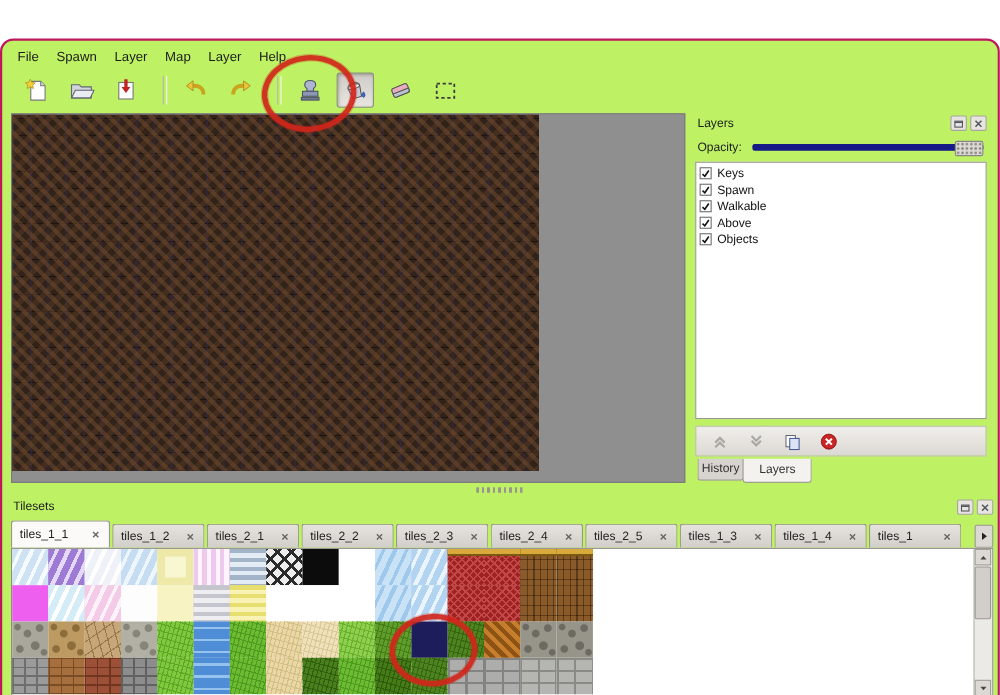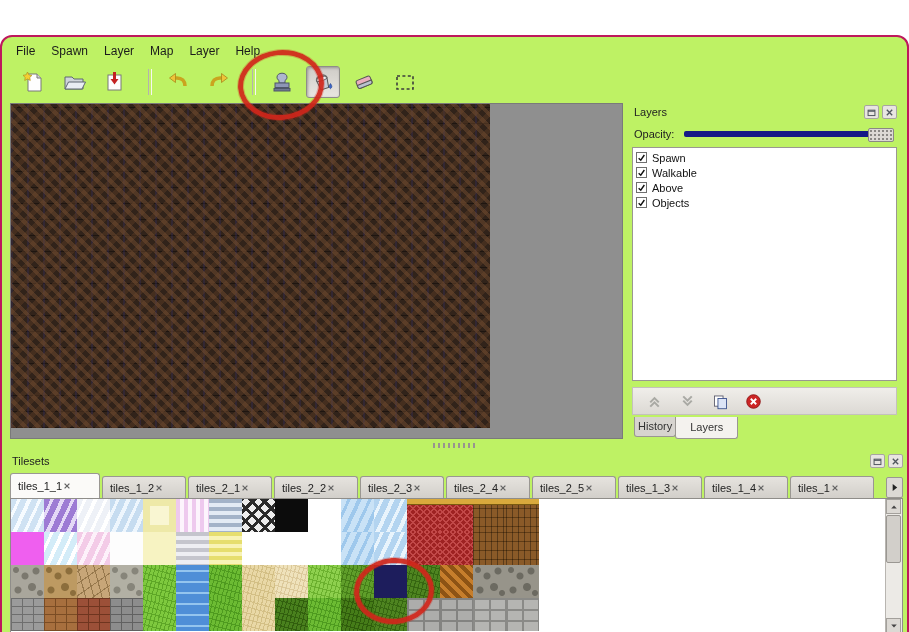--- a/index.html
+++ b/index.html
@@ -65,21 +65,21 @@
 
   .panel-tabs{position:absolute;top:314px;left:4px;display:flex;align-items:flex-start;}
   .ptab{font-size:11px;color:#333;padding:3px 3px 4px;background:#d7d4cf;border:1px solid #9a9792;border-top:none;
     border-radius:0 0 3px 3px;margin-right:-1px;cursor:pointer;}
   .ptab.active{background:#f4f2ee;position:relative;z-index:2;padding:4px 14px 5px;}
 
   
   .tilesets-panel{position:absolute;left:6px;top:415px;width:897px;height:192px;}
   .ts-tabbar{position:absolute;top:20px;left:2px;right:2px;height:26px;display:flex;align-items:flex-end;}
   .ts-tabs{flex:1;display:flex;align-items:flex-end;overflow:hidden;}
-  .ts-tab{flex:0 0 84px;box-sizing:border-box;height:22px;display:flex;align-items:center;
+  .ts-tab{flex:0 0 84px;box-sizing:border-box;height:22px;display:flex;align-items:center;justify-content:space-between;
     padding:8px 7px;font-size:11px;color:#222;border:1px solid #9a9792;border-bottom:none;border-radius:3px 3px 0 0;
     background:linear-gradient(#e6e3de,#d2cfca);margin-right:2px;white-space:nowrap;overflow:hidden;cursor:pointer;}
   .ts-tab.active{background:#fbfaf8;height:25px;flex-basis:90px;}
   .tab-close{display:flex;align-items:center;justify-content:center;width:10px;height:10px;flex:none;cursor:pointer;}
   .tab-close svg{width:8px;height:8px;display:block;}
   .ts-scroll{flex:none;width:17px;height:21px;border:1px solid #9a9792;background:#dcd9d4;border-radius:2px;
     display:flex;align-items:center;justify-content:center;padding:0;cursor:pointer;}
   .ts-scroll svg{width:9px;height:9px;display:block;}
 
   .ts-content{position:absolute;top:46px;left:2px;right:2px;height:136px;box-sizing:border-box;background:#ffffff;
@@ -234,20 +234,28 @@
       </span>
     </div>
     <div class="opacity-row">
       <span class="op-label">Opacity:</span>
       <div class="slider">
         <div class="slider-track"></div>
         <div class="slider-handle"></div>
       </div>
     </div>
     <div class="layers-list" id="layers-list">
+        <div class="layer-row">
+          <span class="checkbox">
+            <svg viewBox="0 0 12 12">
+              <path d="M2.2 6.4L5 9l4.8-7" fill="none" stroke="#101010" stroke-width="1.9"></path>
+            </svg>
+          </span>
+          <span class="layer-label">Keys</span>
+        </div>
         <div class="layer-row">
           <span class="checkbox">
             <svg viewBox="0 0 12 12">
               <path d="M2.2 6.4L5 9l4.8-7" fill="none" stroke="#101010" stroke-width="1.9"></path>
             </svg>
           </span>
           <span class="layer-label">Spawn</span>
         </div>
         <div class="layer-row">
           <span class="checkbox">

